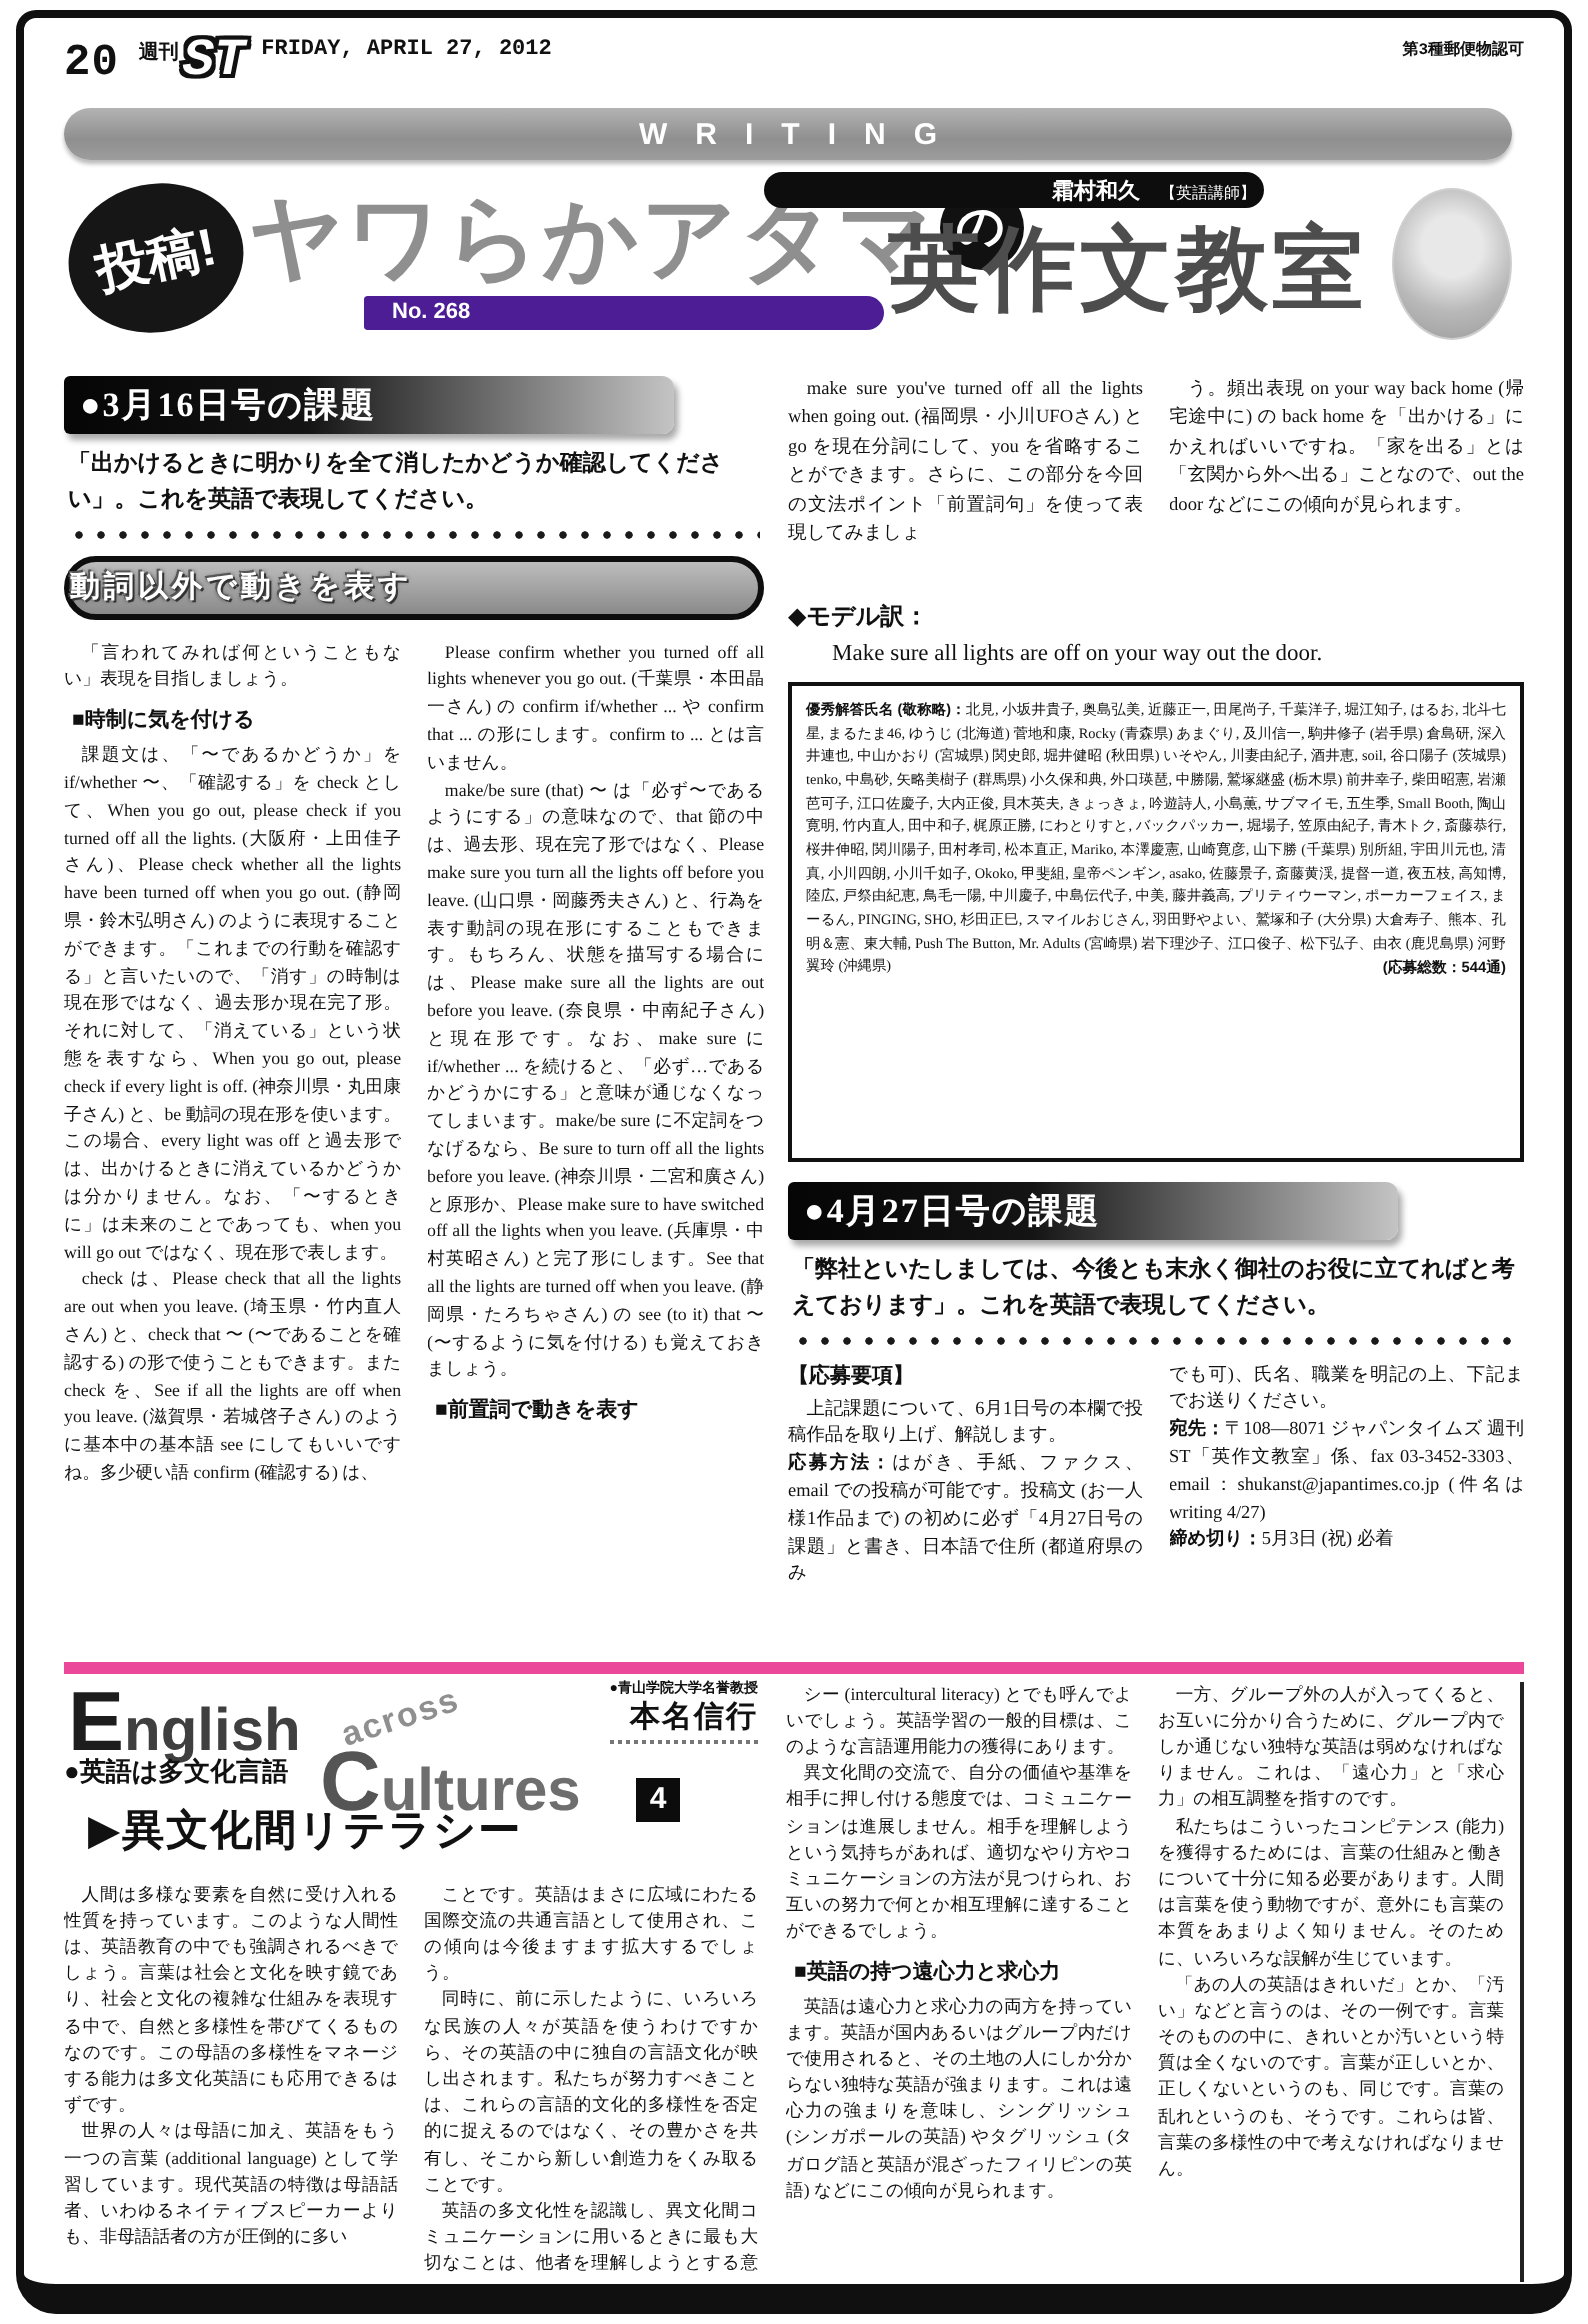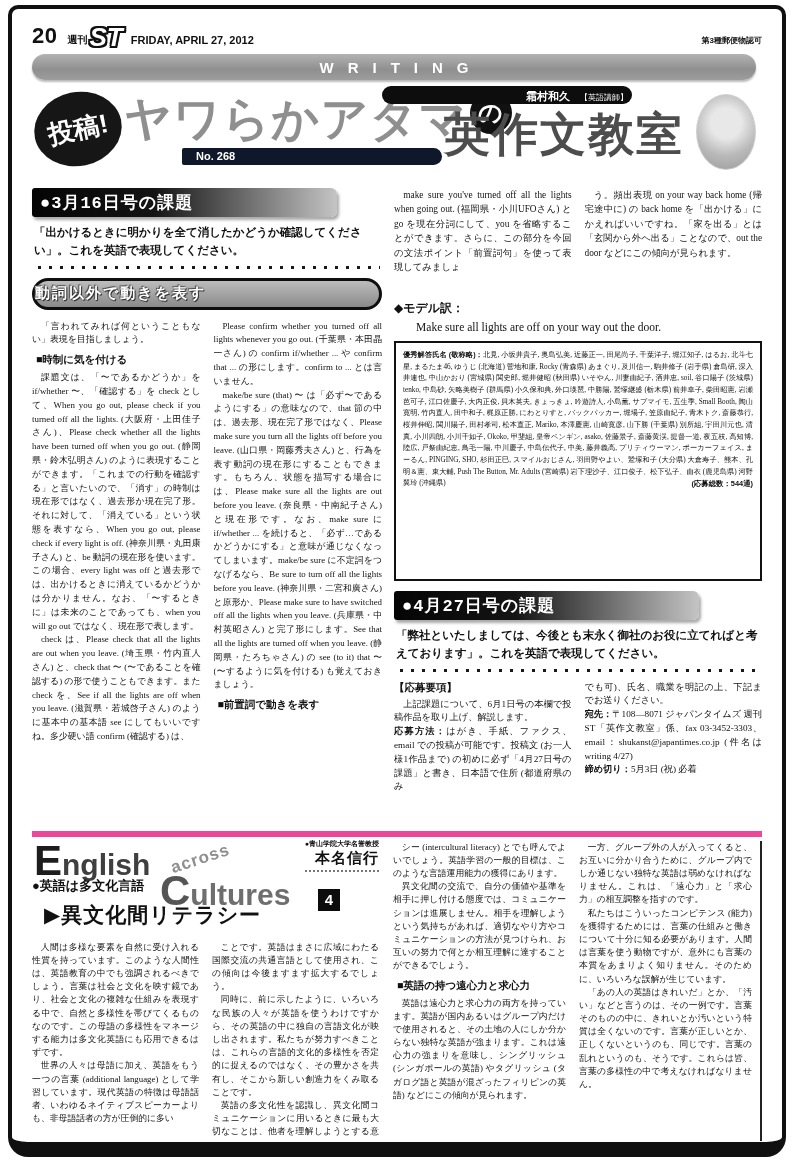--- a/index.html
+++ b/index.html
@@ -2,21 +2,21 @@
 <html><head>
 <meta charset="utf-8">
 <style>
   * { margin:0; padding:0; box-sizing:border-box; }
   html,body { background:#fff; }
   body { width:794px; height:1162px; font-family:"Liberation Serif","DejaVu Serif",serif; color:#111; }
   .sheet { width:778px; height:1152px; margin:5px 8px; border:4px solid #101010; border-bottom:15px solid #101010;
            border-radius:10px 10px 20px 20px; background:#fff; padding:10px 20px 4px 20px; overflow:hidden; }
 
   
-  .head-row { display:flex; align-items:flex-end; height:30px; font-family:Liberation Sans, sans-serif; }
+  .head-row { display:flex; height:30px; font-family:Liberation Mono, monospace; }
   .page-num { font-size:22px; font-weight:900; letter-spacing:0.5px; }
   .weekly { font-size:10px; font-weight:700; margin:0 2px 2px 10px; }
   .st-logo { font-size:26px; font-weight:900; font-style:italic; color:#fff;
              text-shadow:-2px -2px 0 #111,2px -2px 0 #111,-2px 2px 0 #111,2px 2px 0 #111,0 2px 0 #111,2px 0 0 #111,-2px 0 0 #111,0 -2px 0 #111;
              margin-right:8px; line-height:0.9; }
   .date-line { font-size:11px; font-weight:900; margin-bottom:3px; }
   .postal { margin-left:auto; font-size:8px; font-weight:700; margin-bottom:3px; }
 
   .banner { height:26px; margin:5px 6px 0 0; border-radius:13px; background:linear-gradient(180deg,#b3b3b3,#8f8f8f 60%,#9d9d9d);
             display:flex; align-items:center; justify-content:center; box-shadow:0 2px 2px #bbb; }
@@ -24,34 +24,34 @@
 
   
   .title-block { position:relative; height:94px; margin-top:6px; }
   .toko-blob { position:absolute; left:2px; top:6px; width:88px; height:74px; background:#161616; border-radius:50%;
                display:flex; align-items:center; justify-content:center; transform:rotate(-12deg); }
   .toko-blob span { color:#fff; font-family:"Liberation Sans","DejaVu Sans",sans-serif; font-weight:900; font-size:26px; }
   .yawaraka { position:absolute; left:92px; top:2px; font-family:"Liberation Sans","DejaVu Sans",sans-serif;
               font-weight:900; font-size:47px; color:#8f8f8f; letter-spacing:1px; white-space:nowrap; }
   .no-circle { display:inline-block; width:42px; height:42px; background:#111; color:#fff; border-radius:50%;
                font-size:24px; line-height:42px; text-align:center; vertical-align:14px; margin-left:2px; }
-  .no-bar { position:absolute; left:150px; top:62px; width:260px; height:17px; background:#0f172a; border-radius:2px 9px 9px 2px; }
+  .no-bar { position:absolute; left:150px; top:62px; width:260px; height:17px; background:#4c1d95; border-radius:2px 9px 9px 2px; }
   .no-bar span { color:#fff; font-family:"Liberation Sans","DejaVu Sans",sans-serif; font-weight:700; font-size:11px; line-height:17px; padding-left:14px; display:block; }
   .author-pill { position:absolute; right:130px; top:0; width:250px; height:18px; background:#0d0d0d; border-radius:9px; text-align:right; }
   .author-pill b { color:#fff; font-family:"Liberation Sans","DejaVu Sans",sans-serif; font-size:11px; font-weight:900; line-height:18px; padding-right:10px; }
   .author-pill i { color:#fff; font-style:normal; font-size:8px; padding-right:4px; }
   .eisaku { position:absolute; right:78px; top:18px; font-family:"Liberation Sans","DejaVu Sans",sans-serif;
             font-weight:900; font-size:46px; color:#4d4d4d; letter-spacing:2px; }
   .author-photo { position:absolute; right:6px; top:8px; width:60px; height:76px; border-radius:50%;
                   background:radial-gradient(circle at 50% 38%, #e8e8e8 0 28%, #b9b9b9 60%, #9a9a9a); border:1px solid #cfcfcf; }
 
   
   .sec-bar { height:29px; width:305px; background:linear-gradient(90deg,#050505 0%,#141414 40%,#c4c4c4 100%);
              border-radius:3px 6px 6px 3px; box-shadow:2px 3px 3px #aaa; display:flex; align-items:center; }
-  .sec-bar span { color:#fff; font-family:Liberation Mono, monospace; font-weight:900; font-size:17px; padding-left:8px; letter-spacing:1px; }
+  .sec-bar span { color:#fff; font-family:Liberation Serif, serif; font-weight:900; font-size:17px; padding-left:8px; letter-spacing:1px; }
   .challenge { font-family:"Liberation Sans","DejaVu Sans",sans-serif; font-weight:700; font-size:11.5px; line-height:1.55; margin:7px 2px 5px 2px; }
   .dots { height:5px; margin:2px 2px 8px 2px;
           background-image:radial-gradient(circle,#1a1a1a 1.7px,transparent 2px); background-size:11px 5px; background-repeat:repeat-x; }
 
   .pill-head { height:32px; background:linear-gradient(180deg,#bdbdbd,#8a8a8a); border:3px solid #0e0e0e; border-radius:18px;
                display:flex; align-items:center; margin:2px 0 10px 0; }
   .pill-head span { color:#fff; font-family:"Liberation Sans","DejaVu Sans",sans-serif; font-weight:900; font-size:15px; letter-spacing:2px;
                     padding-left:0; text-shadow:1px 1px 0 #333,-1px -1px 0 #555,0 0 2px #222; }
 
   

